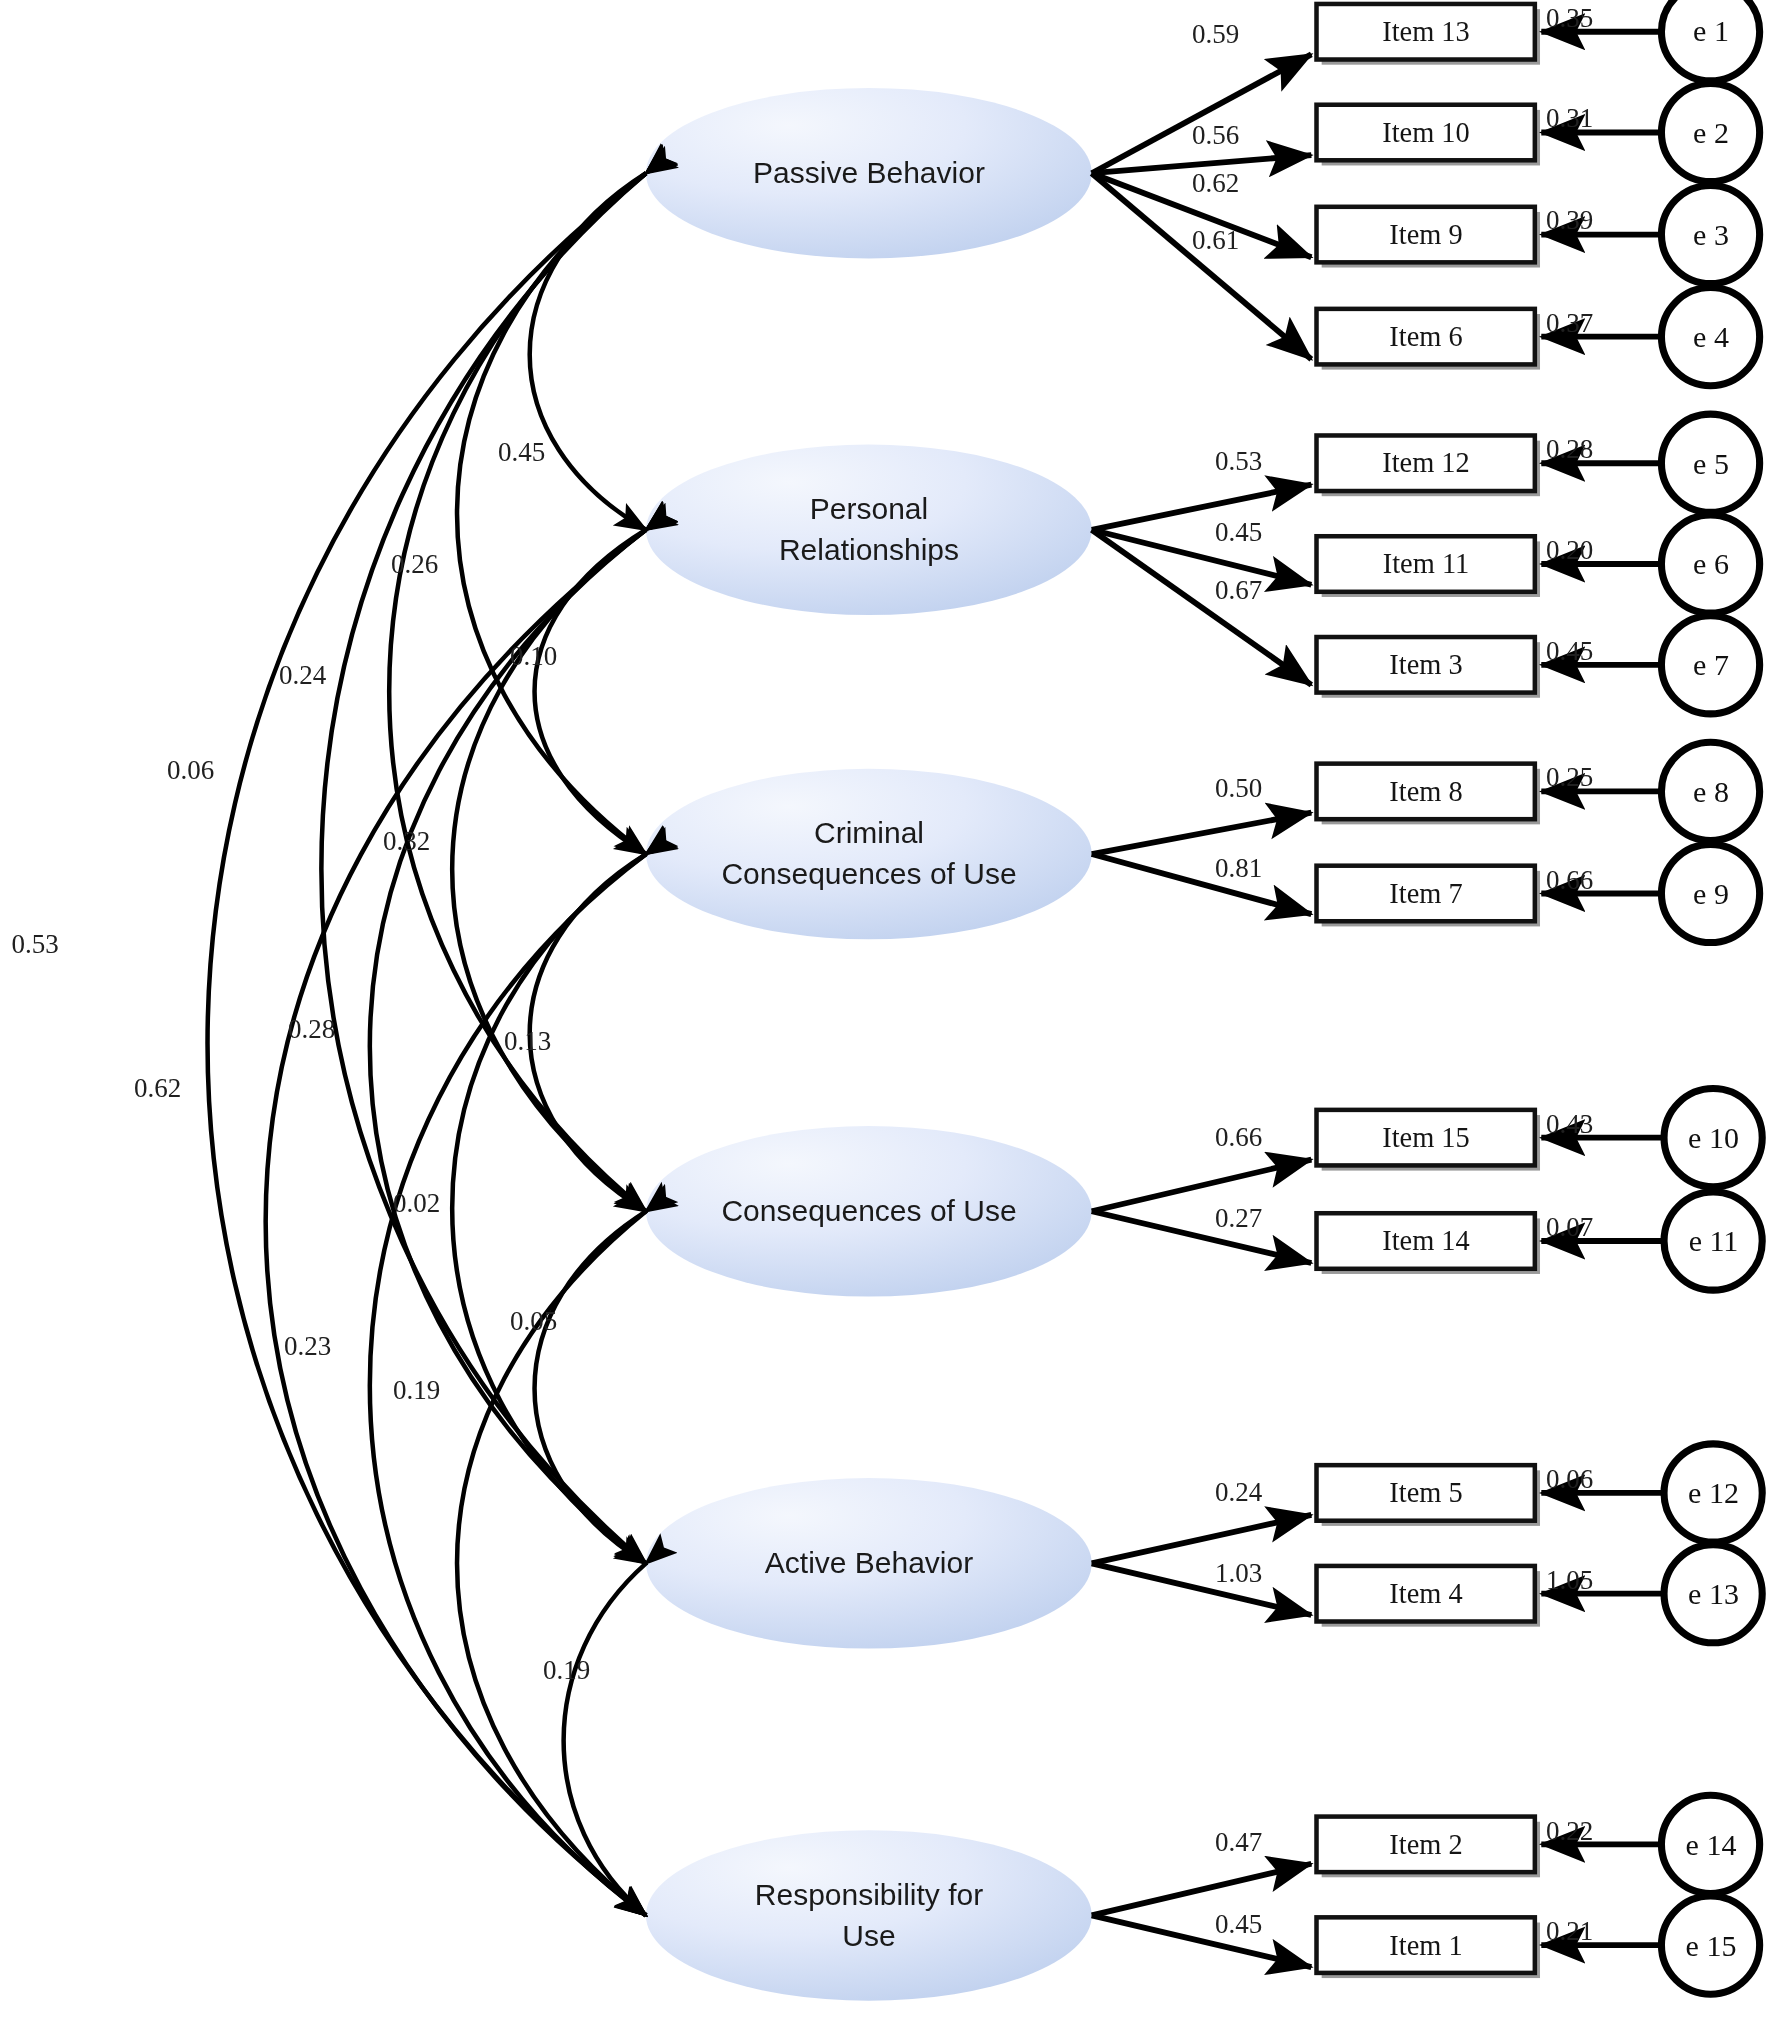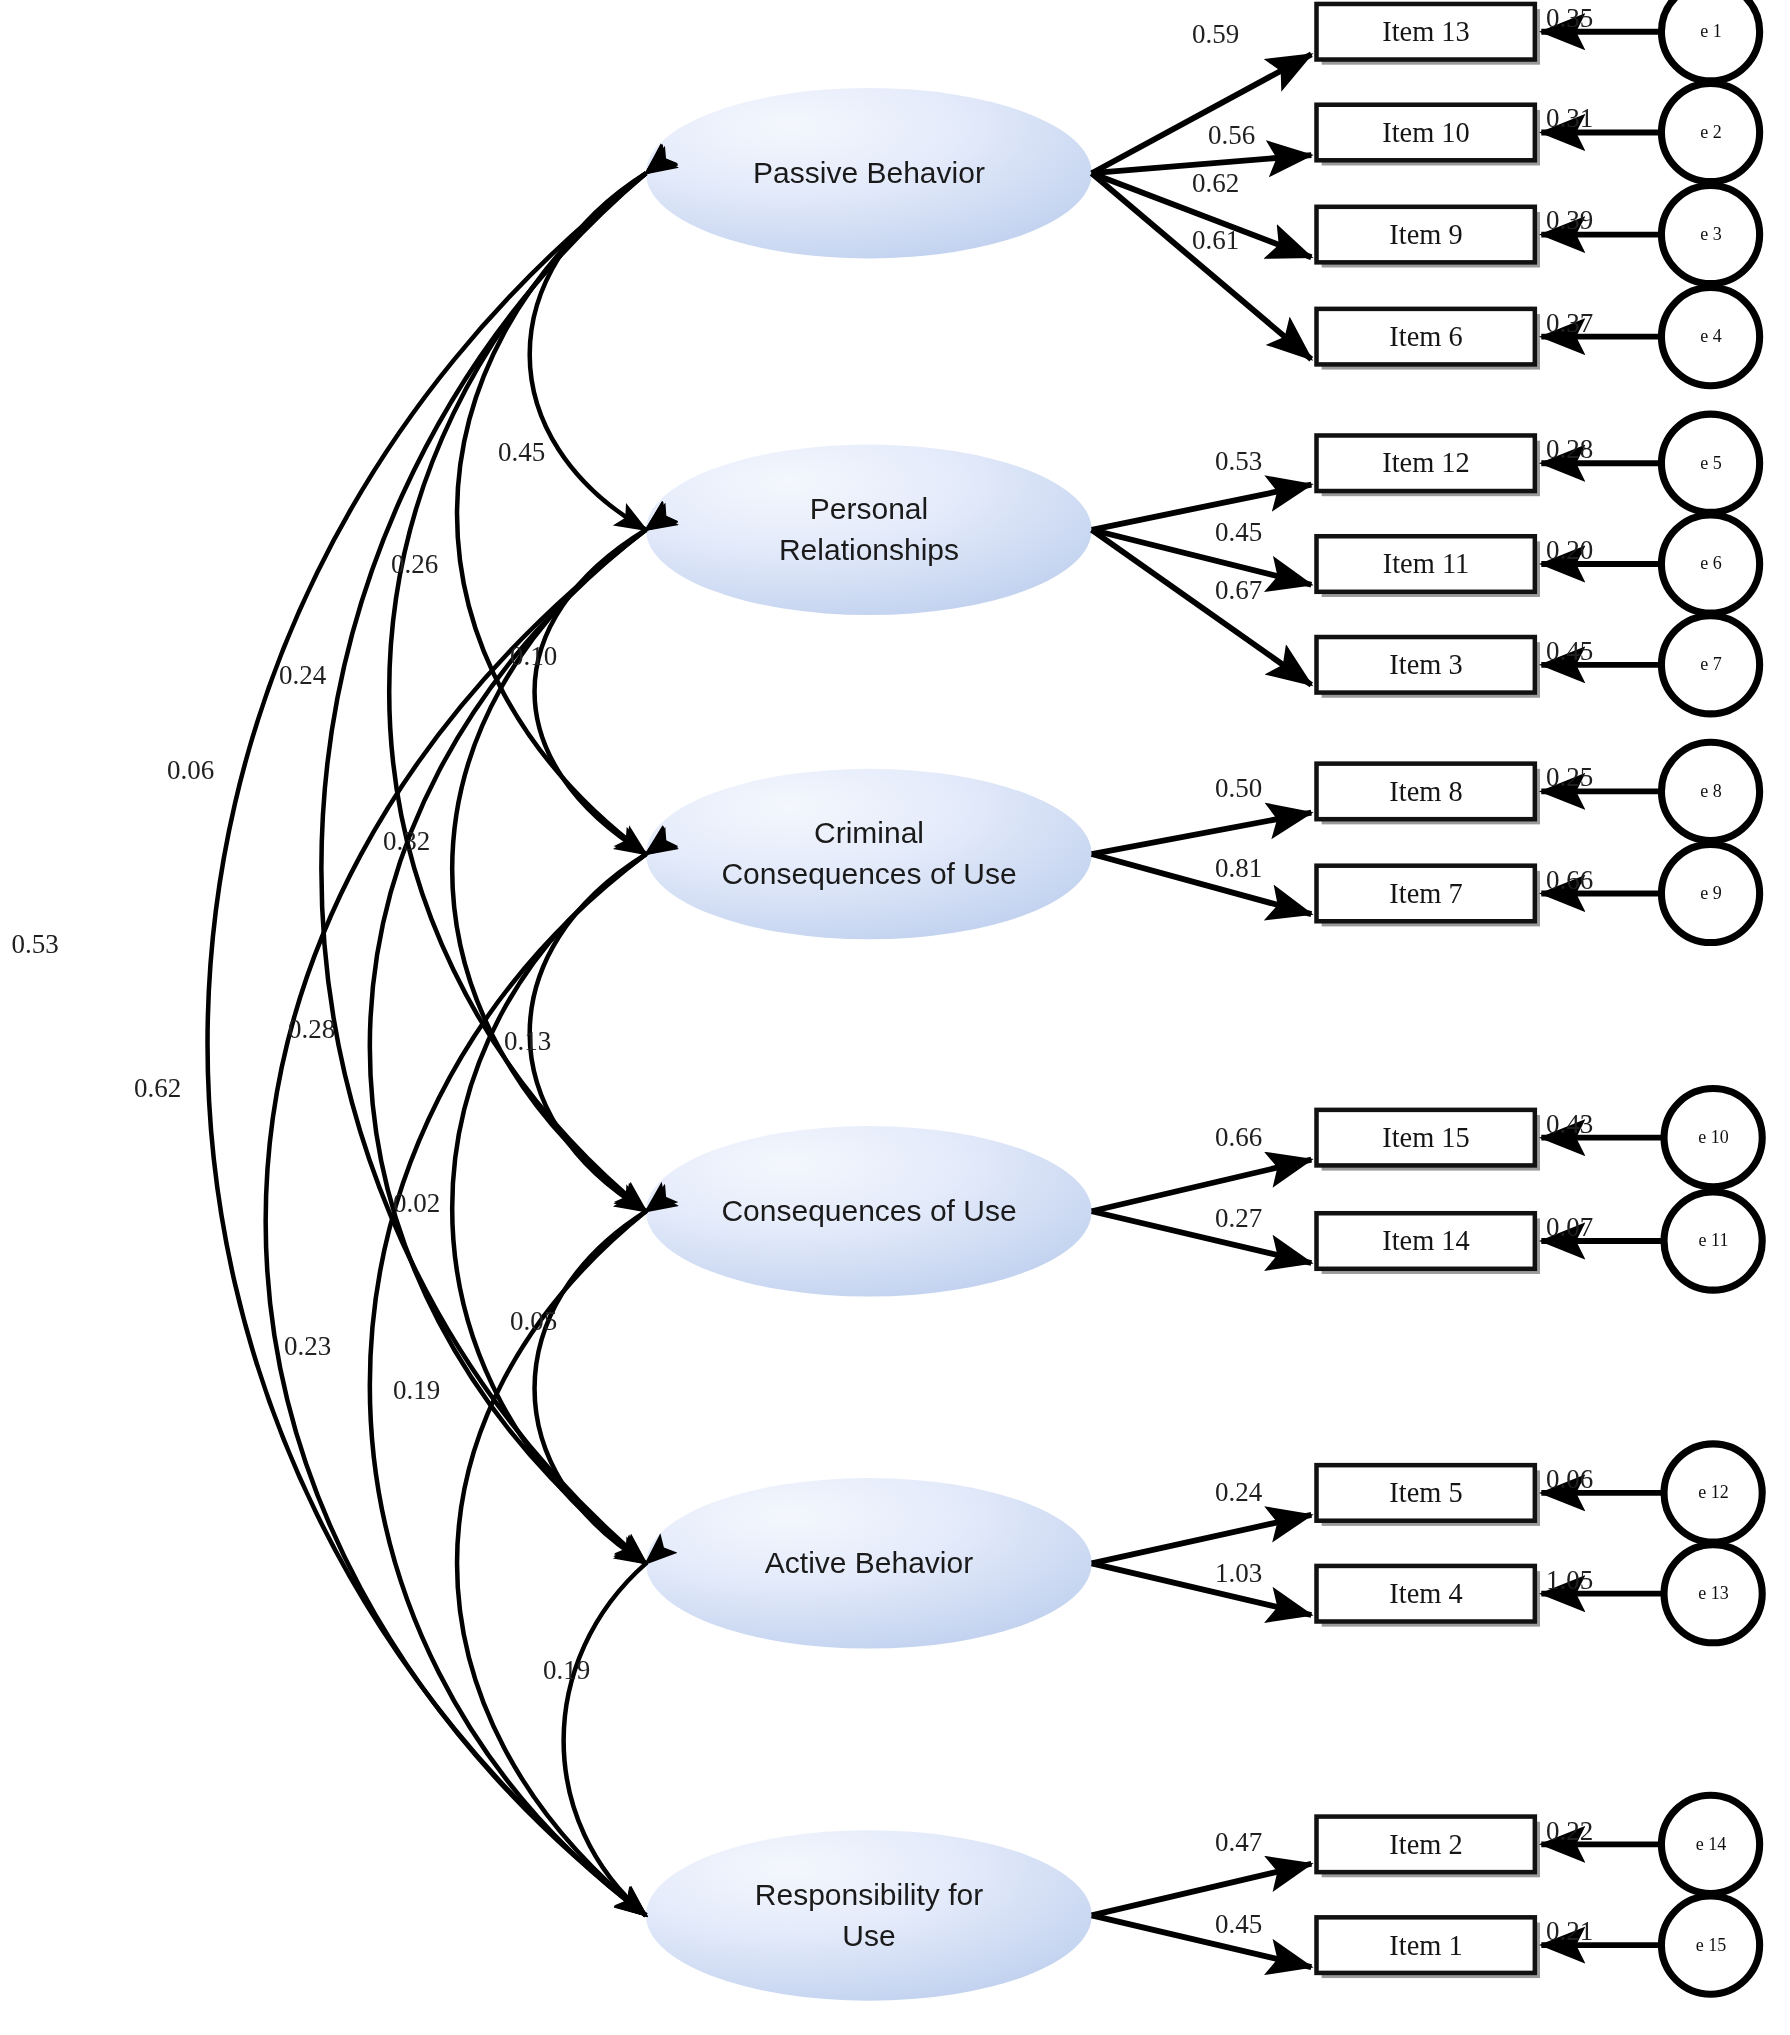--- a/index.html
+++ b/index.html
@@ -21,21 +21,21 @@
     position:absolute;
     display:flex;align-items:center;justify-content:center;
     font-family:"Liberation Serif",serif;
     font-size:28.4px;color:#151515;
     pointer-events:none;
   }
   .err-label{
     position:absolute;
     display:flex;align-items:center;justify-content:center;
     font-family:"Liberation Serif",serif;
-    font-size:18px;color:#101010;
+    font-size:30px;color:#101010;
     pointer-events:none;
   }
   .coef{
     position:absolute;
     font-family:"Liberation Serif",serif;
     font-size:27px;color:#202020;
     white-space:nowrap;
     pointer-events:none;
   }
 </style>
@@ -236,21 +236,21 @@
   <div class="err-label" style="left:1662px;top:762px;width:98px;height:59px;">e 8</div>
   <div class="err-label" style="left:1662px;top:864px;width:98px;height:59px;">e 9</div>
   <div class="err-label" style="left:1662px;top:1108px;width:103px;height:59px;">e 10</div>
   <div class="err-label" style="left:1662px;top:1211px;width:103px;height:59px;">e 11</div>
   <div class="err-label" style="left:1662px;top:1463px;width:103px;height:59px;">e 12</div>
   <div class="err-label" style="left:1662px;top:1564px;width:103px;height:59px;">e 13</div>
   <div class="err-label" style="left:1662px;top:1815px;width:98px;height:59px;">e 14</div>
   <div class="err-label" style="left:1662px;top:1916px;width:98px;height:59px;">e 15</div>
 
   <div class="coef" style="left:1192px;top:19.4px;">0.59</div>
-  <div class="coef" style="left:1192px;top:120px;margin-left:16px;">0.56</div>
+  <div class="coef" style="left:1192px;top:120px;">0.56</div>
   <div class="coef" style="left:1192px;top:168px;">0.62</div>
   <div class="coef" style="left:1192px;top:225px;">0.61</div>
 
   <div class="coef" style="left:1215px;top:446px;">0.53</div>
   <div class="coef" style="left:1215px;top:517px;">0.45</div>
   <div class="coef" style="left:1215px;top:575px;">0.67</div>
 
   <div class="coef" style="left:1215px;top:773px;">0.50</div>
   <div class="coef" style="left:1215px;top:853px;">0.81</div>
 

